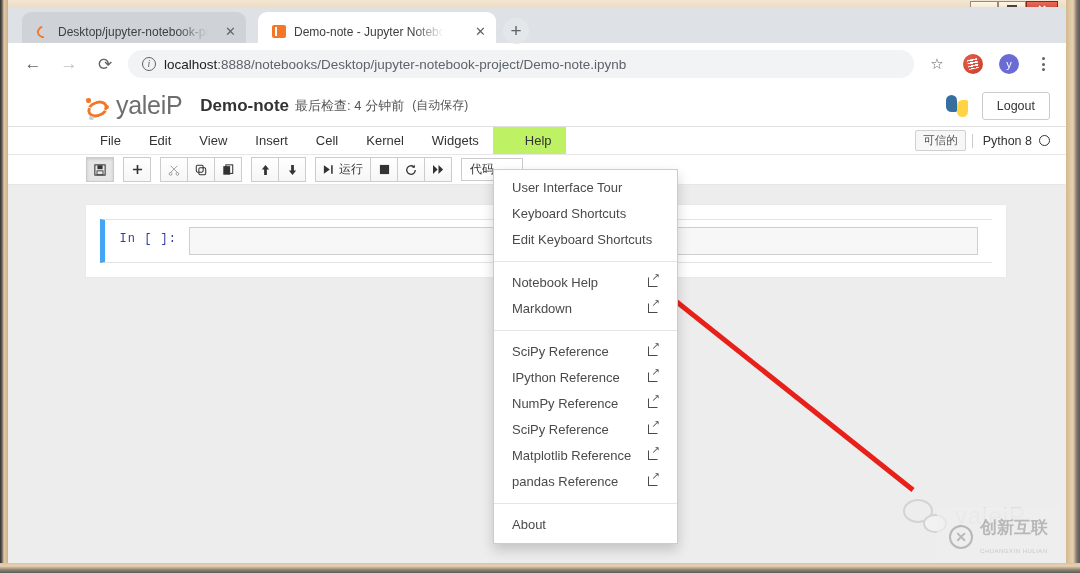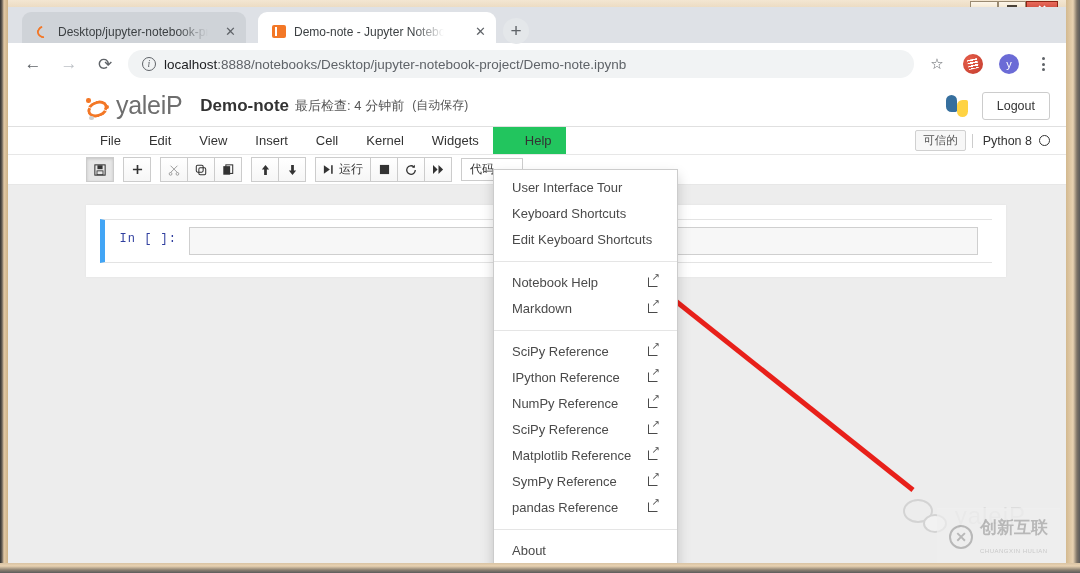--- a/index.html
+++ b/index.html
@@ -181,21 +181,21 @@
   
   #jp-menubar {
     height: 28px; display:flex; align-items:stretch;
     border-bottom:1px solid #e7e7e7; background:#fff; padding-left: 78px;
     position:relative;
   }
   .menu-item {
     padding: 0 14px; display:flex; align-items:center;
     font-size:13px; color:#333; cursor:pointer;
   }
-  .menu-item.open { background:#22c55e;padding-left:32px; }
+  .menu-item.open { background:#bef264;padding-left:32px; }
   #menubar-right { margin-left:auto; display:flex; align-items:center; gap:6px; padding-right: 16px; }
   #trusted-badge {
     border:1px solid #d0d0d0; border-radius:2px; background:#f7f7f7;
     font-size:11.5px; color:#555; padding:2px 7px;
   }
   #kernel-indicator { font-size:12.5px; color:#333; display:flex; align-items:center; gap:7px; padding-left:10px; border-left:1px solid #ccc; }
   #kernel-circle { width:11px;height:11px;border-radius:50%;border:1.6px solid #333; }
 
   
   #jp-toolbar {
@@ -555,24 +555,20 @@
         </div>
         <div class="dd-item">
           <span>SciPy Reference</span>
           <span class="ext"><span class="ext-glyph"></span></span>
         </div>
         <div class="dd-item">
           <span>Matplotlib Reference</span>
           <span class="ext"><span class="ext-glyph"></span></span>
         </div>
         <div class="dd-item">
-          <span>SymPy Reference</span>
-          <span class="ext"><span class="ext-glyph"></span></span>
-        </div>
-        <div class="dd-item">
           <span>pandas Reference</span>
           <span class="ext"><span class="ext-glyph"></span></span>
         </div>
 
         <div class="dd-sep"></div>
 
         <div class="dd-item">
           <span>About</span>
         </div>
       </div>

